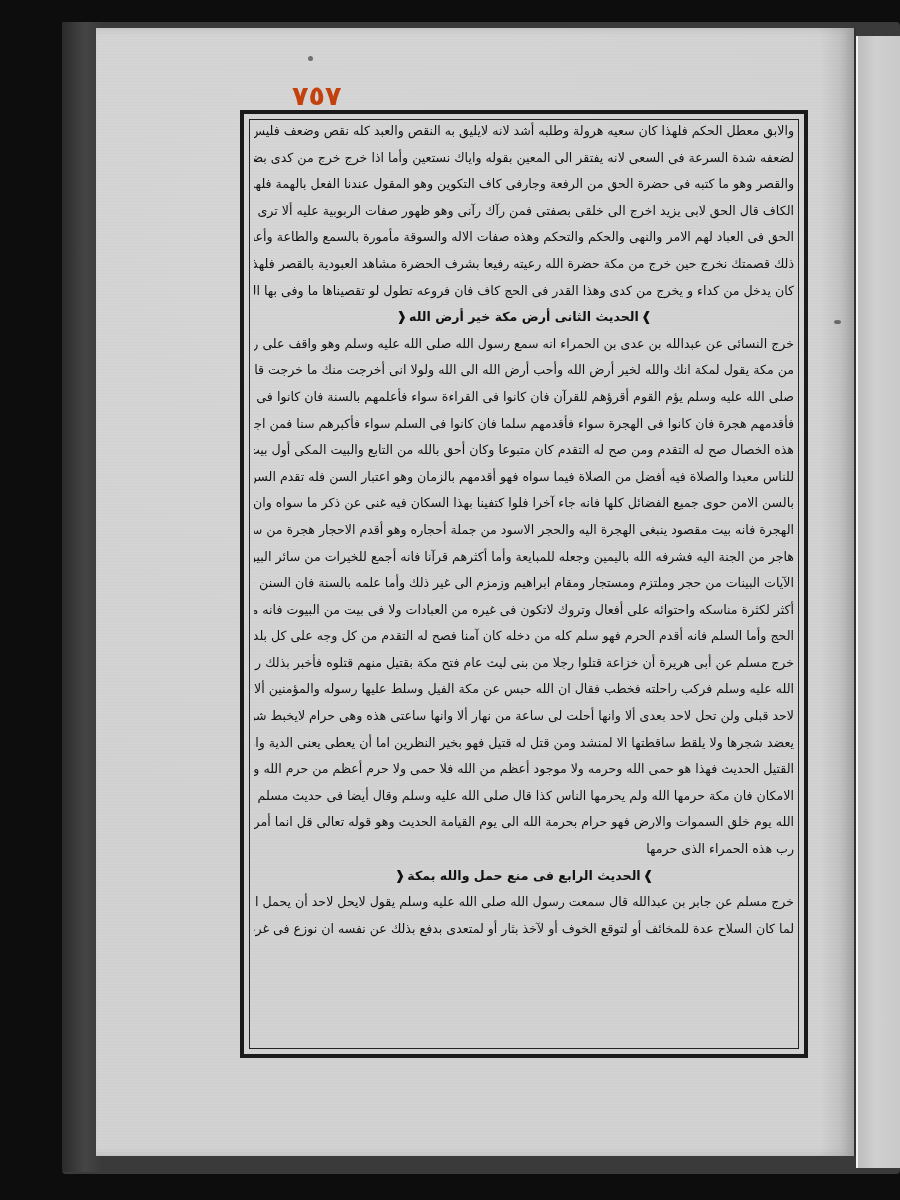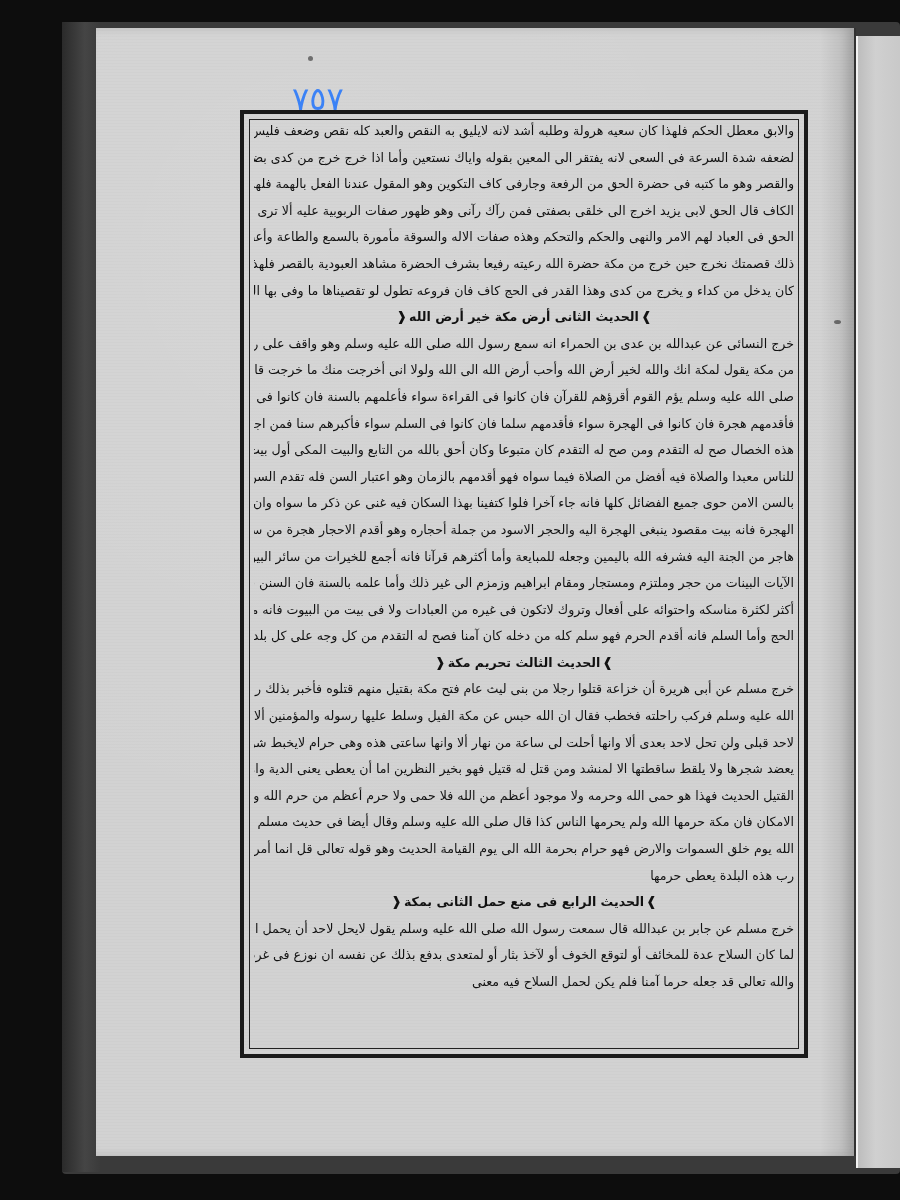--- a/index.html
+++ b/index.html
@@ -62,23 +62,23 @@
       left: 820px;
       top: 28px;
       width: 36px;
       height: 1128px;
       background: linear-gradient(90deg, rgba(0,0,0,0), rgba(0,0,0,0.14));
     }
     .page-number {
       position: absolute;
       left: 292px;
       top: 80px;
-      font-size: 32px;
-      font-weight: normal;
-      color: #3b82f6;
+      font-size: 27px;
+      font-weight: bold;
+      color: #c2410c;
       letter-spacing: 1px;
       font-family: "DejaVu Sans", sans-serif;
     }
     
     .frame {
       position: absolute;
       left: 240px;
       top: 110px;
       width: 568px;
       height: 948px;
@@ -177,35 +177,31 @@
       <span class="line">فأقدمهم هجرة فان كانوا فى الهجرة سواء فأقدمهم سلما فان كانوا فى السلم سواء فأكبرهم سنا فمن اجتمع فيه مثل</span>
       <span class="line">هذه الخصال صح له التقدم ومن صح له التقدم كان متبوعا وكان أحق بالله من التابع والبيت المكى أول بيت وضع</span>
       <span class="line">للناس معبدا والصلاة فيه أفضل من الصلاة فيما سواه فهو أقدمهم بالزمان وهو اعتبار السن فله تقدم السن وما يتقدم</span>
       <span class="line">بالسن الامن حوى جميع الفضائل كلها فانه جاء آخرا فلوا كتفينا بهذا السكان فيه غنى عن ذكر ما سواه وان نظرنا الى</span>
       <span class="line">الهجرة فانه بيت مقصود ينبغى الهجرة اليه والحجر الاسود من جملة أحجاره وهو أقدم الاحجار هجرة من سائر الاحجار</span>
       <span class="line">هاجر من الجنة اليه فشرفه الله باليمين وجعله للمبايعة وأما أكثرهم قرآنا فانه أجمع للخيرات من سائر البيوت لما فيه من</span>
       <span class="line">الآيات البينات من حجر وملتزم ومستجار ومقام ابراهيم وزمزم الى غير ذلك وأما علمه بالسنة فان السنن فيه</span>
       <span class="line">أكثر لكثرة مناسكه واحتوائه على أفعال وتروك لاتكون فى غيره من العبادات ولا فى بيت من البيوت فانه محل</span>
       <span class="line">الحج وأما السلم فانه أقدم الحرم فهو سلم كله من دخله كان آمنا فصح له التقدم من كل وجه على كل بلد وكل بيت</span>
 
-      <span class="heading">
-        <span class="bracket">❱</span><span>الحديث الثالث تحريم مكة</span><span class="bracket">❰</span>
-      </span>
 
       <span class="line">خرج مسلم عن أبى هريرة أن خزاعة قتلوا رجلا من بنى ليث عام فتح مكة بقتيل منهم قتلوه فأخبر بذلك رسول الله صلى</span>
       <span class="line">الله عليه وسلم فركب راحلته فخطب فقال ان الله حبس عن مكة الفيل وسلط عليها رسوله والمؤمنين ألا وانها لاتحل</span>
       <span class="line">لاحد قبلى ولن تحل لاحد بعدى ألا وانها أحلت لى ساعة من نهار ألا وانها ساعتى هذه وهى حرام لايخبط شوكها ولا</span>
       <span class="line">يعضد شجرها ولا يلقط ساقطتها الا لمنشد ومن قتل له قتيل فهو بخير النظرين اما أن يعطى يعنى الدية واما أن يقاد أهل</span>
       <span class="line">القتيل الحديث فهذا هو حمى الله وحرمه ولا موجود أعظم من الله فلا حمى ولا حرم أعظم من حرم الله ولا جاه فى</span>
       <span class="line">الامكان فان مكة حرمها الله ولم يحرمها الناس كذا قال صلى الله عليه وسلم وقال أيضا فى حديث مسلم ان هذا البلد حرمه</span>
       <span class="line">الله يوم خلق السموات والارض فهو حرام بحرمة الله الى يوم القيامة الحديث وهو قوله تعالى قل انما أمرت أن أعبد</span>
-      <span class="line last">رب هذه البلدة يعطى حرمها</span>
+      <span class="line last">رب هذه الحمراء الذى حرمها</span>
 
       <span class="heading">
-        <span class="bracket">❱</span><span>الحديث الرابع فى منع حمل الثانى بمكة</span><span class="bracket">❰</span>
+        <span class="bracket">❱</span><span>الحديث الرابع فى منع حمل والله بمكة</span><span class="bracket">❰</span>
       </span>
 
       <span class="line">خرج مسلم عن جابر بن عبدالله قال سمعت رسول الله صلى الله عليه وسلم يقول لايحل لاحد أن يحمل السلاح بمكة</span>
       <span class="line">لما كان السلاح عدة للمخائف أو لتوقع الخوف أو لآخذ بثار أو لمتعدى بدفع بذلك عن نفسه ان نوزع فى غرضه</span>
-      <span class="line last">والله تعالى قد جعله حرما آمنا فلم يكن لحمل السلاح فيه معنى</span>
     </div>
   </div>
 </div>
 
 </body></html>

